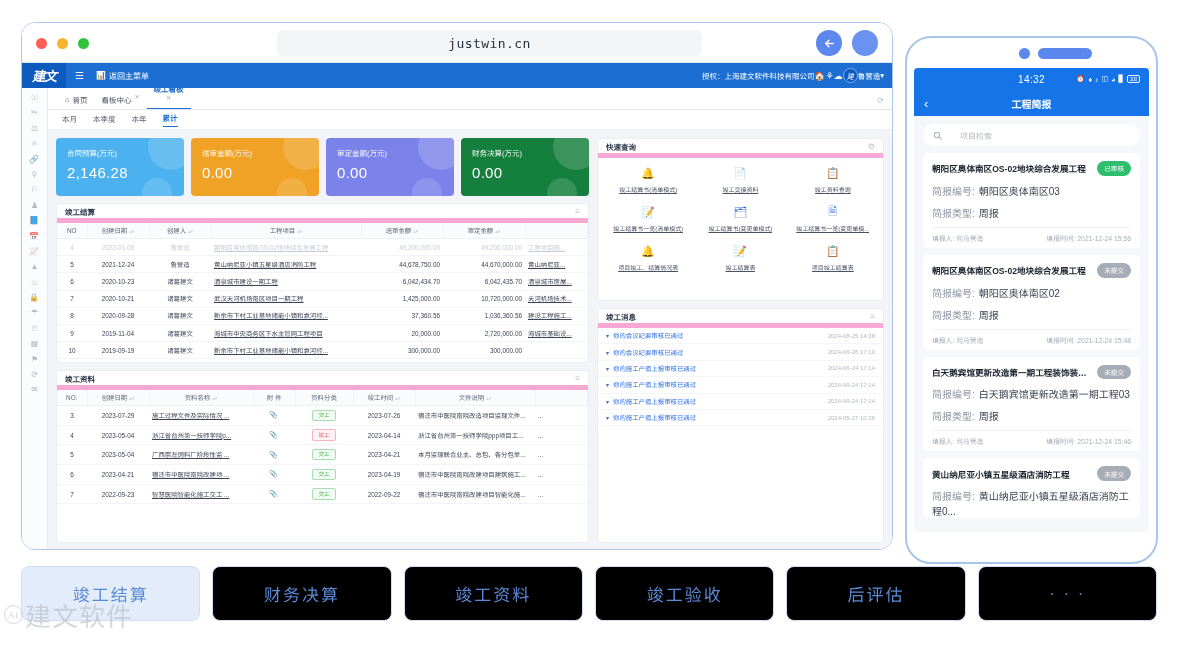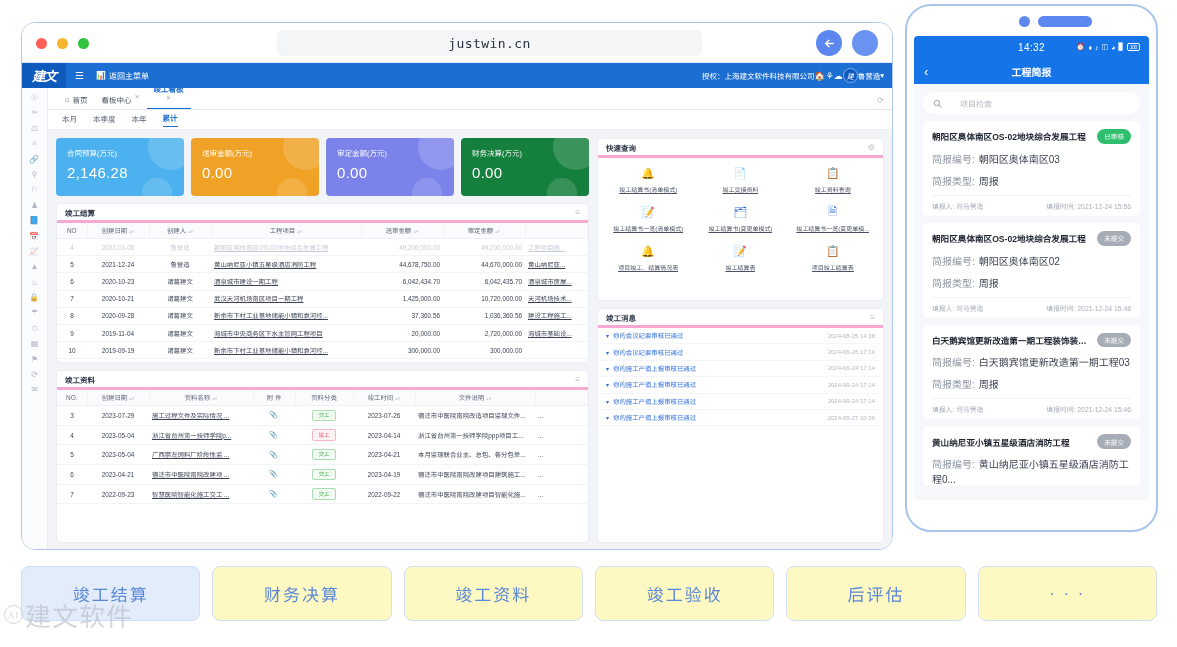--- a/index.html
+++ b/index.html
@@ -84,21 +84,21 @@
 
   
   .kpis { display: flex; gap: 7px; height: 58px; }
   .kpi { flex: 1; border-radius: 4px; position: relative; overflow: hidden; padding: 9px 11px; color: #fff; }
   .kpi .t { font-size: 7.5px; opacity: .95; }
   .kpi .v { font-size: 15px; margin-top: 6px; letter-spacing: .3px; }
   .kpi .b1 { position: absolute; width: 46px; height: 46px; border-radius: 50%; background: rgba(255,255,255,.16); right: -10px; top: -14px; }
   .kpi .b2 { position: absolute; width: 30px; height: 30px; border-radius: 50%; background: rgba(255,255,255,.14); right: 12px; bottom: -12px; }
 
   .panel { background: #fff; border-radius: 4px; border: 1px solid #e9edf4; display: flex; flex-direction: column; min-height: 0; overflow: hidden; }
-  .panel-head { height: 19px; display: flex; align-items: center; padding: 0 8px; font-size: 7.5px; font-weight: bold; color: #303a4b; border-bottom: 3px solid #f9a8d4; flex: none; }
+  .panel-head { height: 19px; display: flex; align-items: center; padding: 0 8px; font-size: 7.5px; font-weight: bold; color: #303a4b; border-bottom: 5px solid #f9a8d4; flex: none; }
   .panel-head .tool { margin-left: auto; color: #b6bfcc; font-size: 8px; }
 
   table { width: 100%; border-collapse: collapse; table-layout: fixed; }
   thead th {
     font-size: 6.4px; font-weight: normal; color: #5e6778; background: #fafbfd;
     padding: 3px 2px; border-bottom: 1px solid #edf0f5; border-right: 1px solid #f1f3f7;
     white-space: nowrap; overflow: hidden;
   }
   thead th .sort { color: #c9d0db; font-size: 5px; margin-left: 2px; }
   tbody td {
@@ -122,21 +122,21 @@
 
   
   .msglist { flex: 1; overflow: hidden; }
   .msgrow { display: flex; align-items: center; gap: 4px; padding: 3.2px 8px; border-bottom: 1px solid #f4f6fa; font-size: 6.4px; }
   .msgrow .car { color: #2f6fe0; font-size: 6px; }
   .msgrow .txt { color: #2f6fe0; flex: 1; white-space: nowrap; overflow: hidden; text-overflow: ellipsis; }
   .msgrow .ts { color: #b0b8c4; font-size: 6px; }
 
   
   .phone {
-    position: absolute; left: 905px; top: 4px; width: 253px; height: 528px;
+    position: absolute; left: 905px; top: 36px; width: 253px; height: 528px;
     border: 2px solid #a9c6ea; border-radius: 26px; background: #fff; overflow: hidden; padding-left: 48px;
   }
   .notch { height: 30px; display: flex; align-items: center; justify-content: center; gap: 8px; }
   .notch .cam { width: 11px; height: 11px; border-radius: 50%; background: #5b87ef; }
   .notch .spk { width: 54px; height: 11px; border-radius: 6px; background: #5b87ef; }
   .ph-screen { position: absolute; left: 7px; top: 30px; right: 7px; bottom: 30px; background: #f5f7fa; border-radius: 4px; overflow: hidden; }
   .ph-status { height: 22px; background: #1474e8; display: flex; align-items: center; justify-content: center; position: relative; color: #fff; }
   .ph-status .time { font-size: 10px; letter-spacing: .4px; }
   .ph-status .icons { position: absolute; right: 9px; display: flex; align-items: center; gap: 3px; font-size: 7px; }
   .ph-status .batt { border: 1px solid #fff; border-radius: 2px; padding: 0 2px; font-size: 5px; letter-spacing: -.4px; }
@@ -153,21 +153,21 @@
   .pill.green { background: #2fbe6e; }
   .pill.gray { background: #a7adb6; }
   .pcard .kv { font-size: 10px; color: #8d94a0; margin-top: 7px; }
   .pcard .kv b { color: #3a4250; font-weight: normal; margin-left: 4px; }
   .pcard .foot { display: flex; align-items: center; margin-top: 7px; border-top: 1px solid #f0f2f5; padding: 5px 0; font-size: 6.8px; color: #a8aeb9; }
   .pcard .foot .r { margin-left: auto; }
 
   
   .btnrow { position: absolute; left: 21px; top: 566px; width: 1136px; display: flex; gap: 12px; }
   .bigbtn {
-    flex: 1; height: 55px; border-radius: 8px; background: #fef9c3;
+    flex: 1; height: 55px; border-radius: 8px; background: #000000;
     border: 1px solid #cfe0f5; display: flex; align-items: center; justify-content: center;
     color: #5b89d6; font-size: 17px; letter-spacing: 2px;
   }
   .bigbtn.first { background: #e2ecfa; }
 
   .watermark {
     position: absolute; left: 4px; top: 596px; display: flex; align-items: center; gap: 2px;
     font-size: 26px; color: #b9bec7; opacity: .62; font-family: "Liberation Serif", serif; letter-spacing: 1px;
   }
   .watermark .c { font-size: 17px; border: 1.6px solid #b9bec7; border-radius: 50%; width: 19px; height: 19px; display: flex; align-items: center; justify-content: center; font-size: 9px; }

